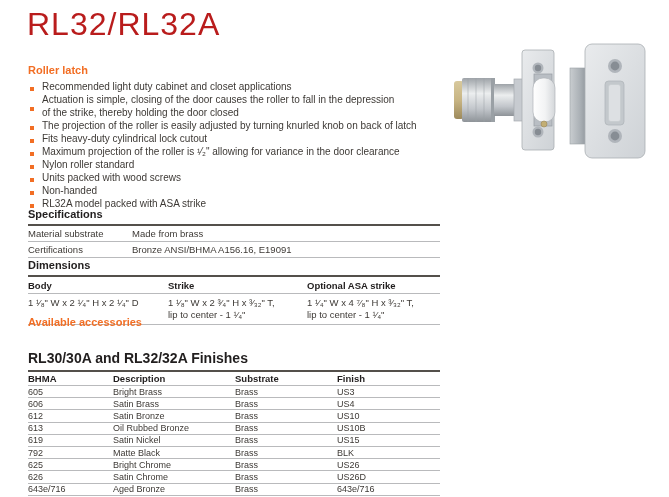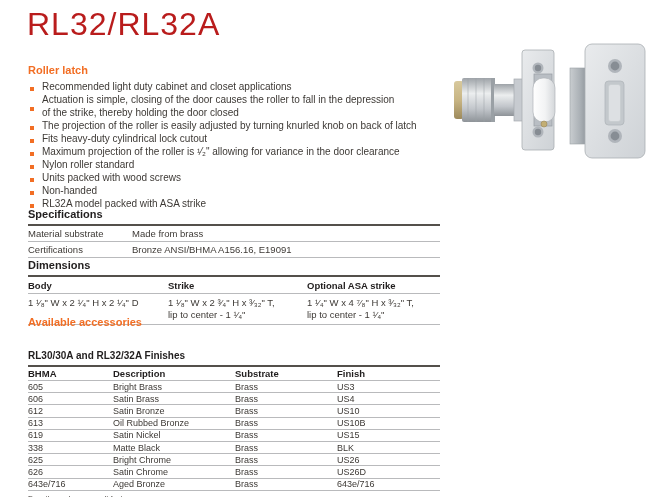--- a/index.html
+++ b/index.html
@@ -186,21 +186,21 @@
 lip to center - 1 ¹⁄₄"</span>
       </div>
     </div>
   </div>
 
   <div class="sec" style="top:316px;">
     <div class="orange-h" style="margin-bottom:2px;">Available accessories</div>
   </div>
 
   <div class="sec" style="top:350px;">
-    <div class="black-h" style="font-size:10px;">RL30/30A and RL32/32A Finishes</div>
+    <div class="black-h" style="font-size:14px;">RL30/30A and RL32/32A Finishes</div>
     <div class="fin-table">
       <div class="fin-row head">
         <span class="f1">BHMA</span>
         <span class="f2">Description</span>
         <span class="f3">Substrate</span>
         <span class="f4">Finish</span>
       </div>
       <div class="fin-row">
         <span class="f1">605</span>
         <span class="f2">Bright Brass</span>
@@ -225,21 +225,21 @@
         <span class="f3">Brass</span>
         <span class="f4">US10B</span>
       </div>
       <div class="fin-row">
         <span class="f1">619</span>
         <span class="f2">Satin Nickel</span>
         <span class="f3">Brass</span>
         <span class="f4">US15</span>
       </div>
       <div class="fin-row">
-        <span class="f1">338</span>
+        <span class="f1">792</span>
         <span class="f2">Matte Black</span>
         <span class="f3">Brass</span>
         <span class="f4">BLK</span>
       </div>
       <div class="fin-row">
         <span class="f1">625</span>
         <span class="f2">Bright Chrome</span>
         <span class="f3">Brass</span>
         <span class="f4">US26</span>
       </div>

